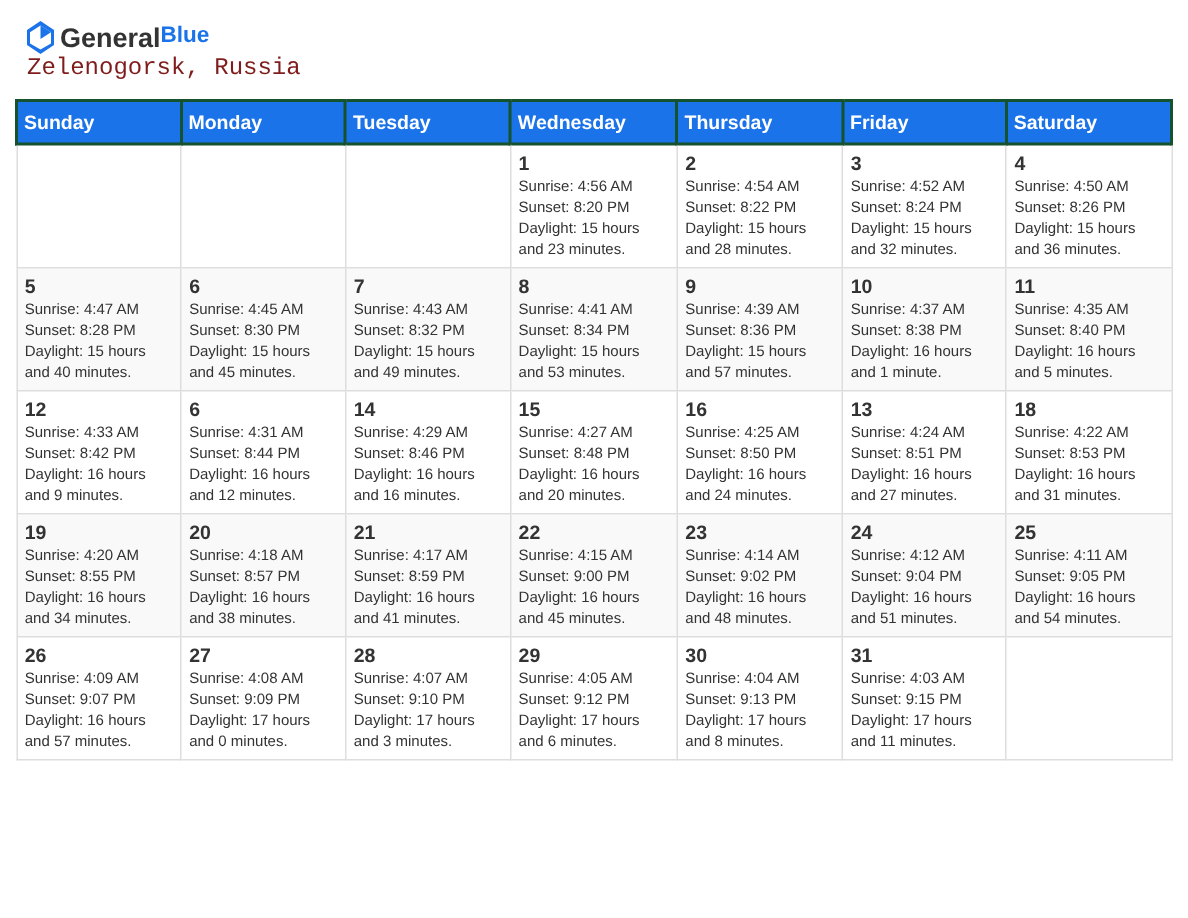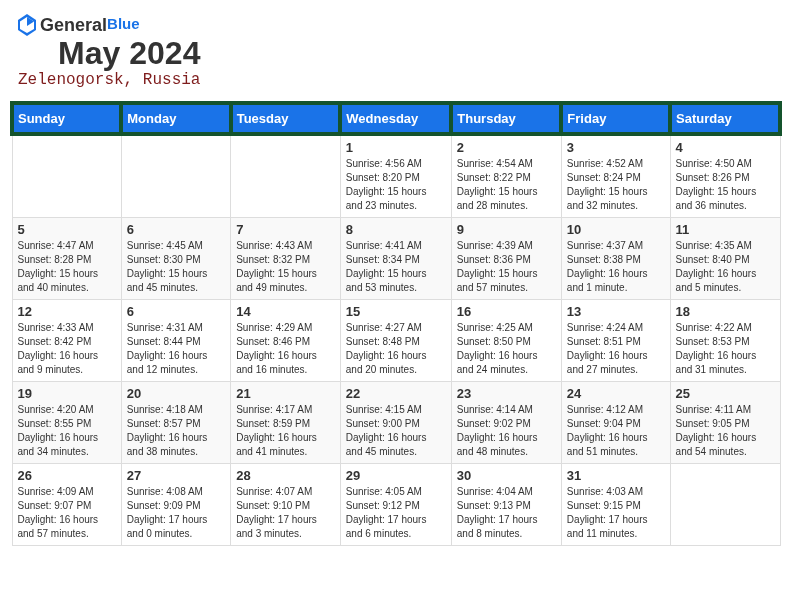--- a/index.html
+++ b/index.html
@@ -58,21 +58,21 @@
       border-collapse: collapse;
       border: 1px solid #ccc;
     }
     .calendar th {
       background-color: #1a73e8;
       color: white;
       padding: 6px 4px;
       font-size: 13px;
       font-weight: bold;
       text-align: left;
-      border: 4px solid #14532d;
+      border: 2px solid #14532d;
     }
     .calendar td {
       vertical-align: top;
       padding: 4px 5px;
       border: 1px solid #ddd;
       width: 113px;
       min-height: 80px;
       font-size: 10.5px;
       color: #333;
       background: #fff;
@@ -106,21 +106,20 @@
       <polygon points="9,3 16,7.5 9,12" fill="#1a73e8"></polygon>
     </svg>
     <div>
       <div style="display:flex;">
         <span class="logo-text-general">General</span>
         <span class="logo-text-blue">Blue</span>
       </div>
     </div>
   </div>
   <div class="title-section">
-    <div class="month-year">May 2024</div>
     <div class="location">Zelenogorsk, Russia</div>
   </div>
 </div>
 
 <table class="calendar">
   <thead>
     <tr>
     <th>Sunday</th>
         <th>Monday</th>
         <th>Tuesday</th>

